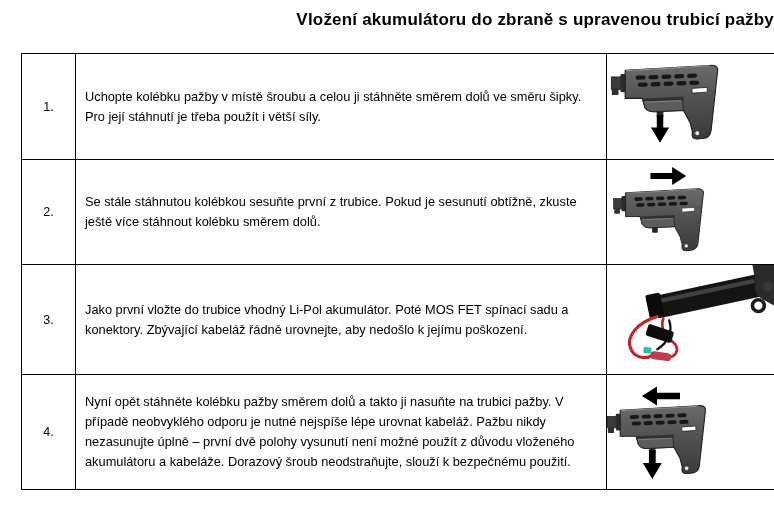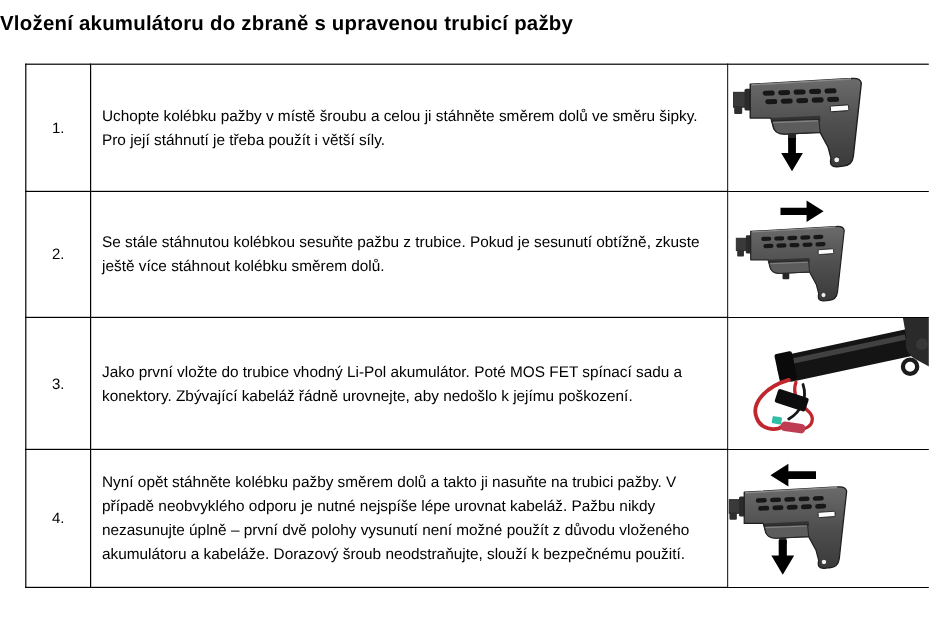--- a/index.html
+++ b/index.html
@@ -3,21 +3,21 @@
 <meta charset="utf-8">
 <style>
   html,body{margin:0;padding:0;}
   body{
     width:774px;height:520px;background:#ffffff;
     font-family:"Liberation Sans",sans-serif;color:#000;
     position:relative;overflow:hidden;
   }
   .title{
     position:absolute;top:10px;left:0;width:774px;
-    text-align:left;font-size:17px;font-weight:bold;margin:0;
+    text-align:right;font-size:17px;font-weight:bold;margin:0;
     letter-spacing:0.2px;
   }
   table.steps{
     position:absolute;top:53px;left:21px;width:735px;
     border-collapse:collapse;table-layout:fixed;
   }
   table.steps td{border:1.6px solid #000;vertical-align:middle;}
   td.num{width:53px;text-align:center;font-size:12.5px;padding:0;}
   td.txt{width:512px;text-align:left;font-size:12.8px;line-height:1.55;padding:4px 9px;}
   td.img{width:170px;padding:0;position:relative;overflow:hidden;background:#fff;}
@@ -39,21 +39,21 @@
     <td class="num">1.</td>
     <td class="txt">Uchopte kolébku pažby v místě šroubu a celou ji stáhněte směrem dolů ve směru šipky. Pro její stáhnutí je třeba použít i větší síly.</td>
     <td class="img">
           <svg viewBox="0 0 170 110" preserveAspectRatio="xMidYMid meet" class="cell-svg">
             <use href="#sym-stock-arrow-down"></use>
           </svg>
         </td>
   </tr>
       <tr class="step-row">
     <td class="num">2.</td>
-    <td class="txt">Se stále stáhnutou kolébkou sesuňte pažbu z trubice. Pokud je sesunutí obtížně, zkuste ještě více stáhnout kolébku směrem dolů.</td>
+    <td class="txt">Se stále stáhnutou kolébkou sesuňte první z trubice. Pokud je sesunutí obtížně, zkuste ještě více stáhnout kolébku směrem dolů.</td>
     <td class="img">
           <svg viewBox="0 0 170 110" preserveAspectRatio="xMidYMid meet" class="cell-svg">
             <use href="#sym-stock-arrow-right"></use>
           </svg>
         </td>
   </tr>
       <tr class="step-row">
     <td class="num">3.</td>
     <td class="txt">Jako první vložte do trubice vhodný Li-Pol akumulátor. Poté MOS FET spínací sadu a konektory. Zbývající kabeláž řádně urovnejte, aby nedošlo k jejímu poškození.</td>
     <td class="img">

